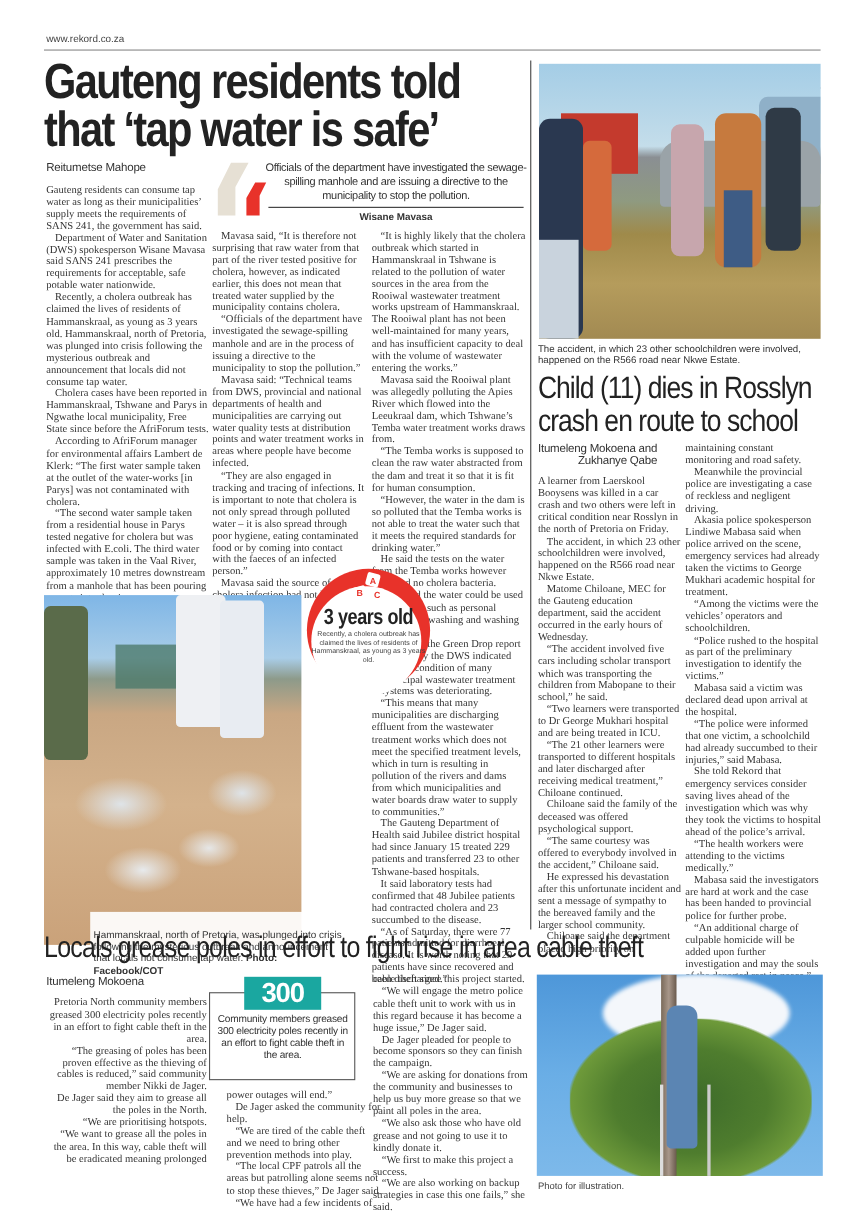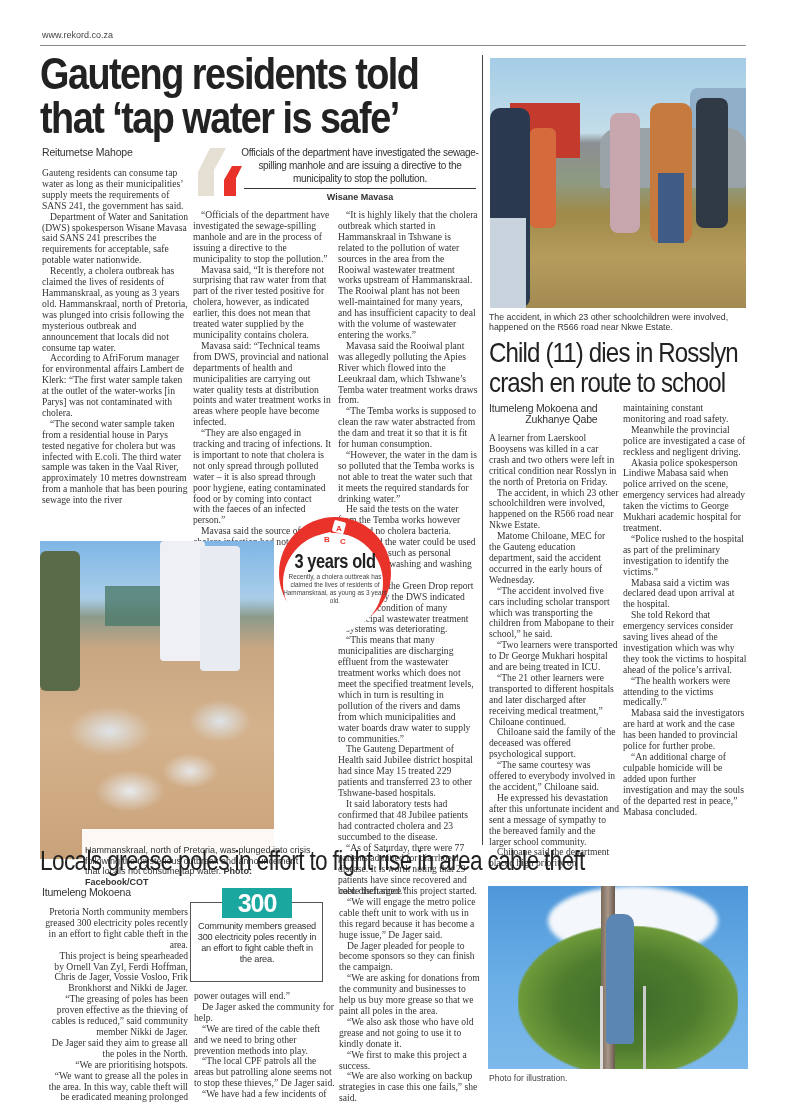--- a/index.html
+++ b/index.html
@@ -119,42 +119,43 @@
   <path d="M36 20 L46 20 L40 32 L40 50 L28 50 L28 34 Z" fill="#e8322a"></path>
 </svg>
 <div class="abs quote-text">Officials of the department have investigated the sewage-spilling manhole and are issuing a directive to the municipality to stop the pollution.</div>
 <div class="abs quote-rule"></div>
 <div class="abs quote-author">Wisane Mavasa</div>
 
 <div class="abs body-text" style="left:42px; top:168px; width:148px;">
   <p class="first">Gauteng residents can consume tap water as long as their municipalities’ supply meets the requirements of SANS 241, the government has said.</p>
   <p>Department of Water and Sanitation (DWS) spokesperson Wisane Mavasa said SANS 241 prescribes the requirements for acceptable, safe potable water nationwide.</p>
   <p>Recently, a cholera outbreak has claimed the lives of residents of Hammanskraal, as young as 3 years old. Hammanskraal, north of Pretoria, was plunged into crisis following the mysterious outbreak and announcement that locals did not consume tap water.</p>
+  <p>Cholera cases have been reported in Hammanskraal, Tshwane and Parys in Ngwathe local municipality, Free State since before the AfriForum tests.</p>
   <p>According to AfriForum manager for environmental affairs Lambert de Klerk: “The first water sample taken at the outlet of the water-works [in Parys] was not contaminated with cholera.</p>
   <p>“The second water sample taken from a residential house in Parys tested negative for cholera but was infected with E.coli. The third water sample was taken in the Vaal River, approximately 10 metres downstream from a manhole that has been pouring sewage into the river</p>
 </div>
 
 <div class="abs body-text" style="left:193px; top:210px; width:138px;">
+  <p>Mavasa said, “It is therefore not surprising that raw water from that part of the river tested positive for cholera, however, as indicated earlier, this does not mean that treated water supplied by the municipality contains cholera.</p>
   <p>“Officials of the department have investigated the sewage-spilling manhole and are in the process of issuing a directive to the municipality to stop the pollution.”</p>
-  <p>Mavasa said, “It is therefore not surprising that raw water from that part of the river tested positive for cholera, however, as indicated earlier, this does not mean that treated water supplied by the municipality contains cholera.</p>
   <p>Mavasa said: “Technical teams from DWS, provincial and national departments of health and municipalities are carrying out water quality tests at distribution points and water treatment works in areas where people have become infected.</p>
   <p>“They are also engaged in tracking and tracing of infections. It is important to note that cholera is not only spread through polluted water – it is also spread through poor hygiene, eating contaminated food or by coming into contact with the faeces of an infected person.”</p>
   <p>Mavasa said the source of the cholera infection had not been located.</p>
 </div>
 
 <div class="abs body-text" style="left:338px; top:210px; width:140px;">
   <p>“It is highly likely that the cholera outbreak which started in Hammanskraal in Tshwane is related to the pollution of water sources in the area from the Rooiwal wastewater treatment works upstream of Hammanskraal. The Rooiwal plant has not been well-maintained for many years, and has insufficient capacity to deal with the volume of wastewater entering the works.”</p>
   <p>Mavasa said the Rooiwal plant was allegedly polluting the Apies River which flowed into the Leeukraal dam, which Tshwane’s Temba water treatment works draws from.</p>
   <p>“The Temba works is supposed to clean the raw water abstracted from the dam and treat it so that it is fit for human consumption.</p>
   <p>“However, the water in the dam is so polluted that the Temba works is not able to treat the water such that it meets the required standards for drinking water.”</p>
   <p>He said the tests on the water from the Temba works however indicated no cholera bacteria.</p>
   <p>He added the water could be used for purposes such as personal hygiene, dishwashing and washing clothes.</p>
   <p style="padding-left:8px;">In 2022, the Green Drop report released by the DWS indicated that the condition of many municipal wastewater treatment systems was deteriorating.</p>
   <p>“This means that many municipalities are discharging effluent from the wastewater treatment works which does not meet the specified treatment levels, which in turn is resulting in pollution of the rivers and dams from which municipalities and water boards draw water to supply to communities.”</p>
-  <p>The Gauteng Department of Health said Jubilee district hospital had since May 15 treated 229 patients and transferred 23 to other Tshwane-based hospitals.</p>
+  <p>The Gauteng Department of Health said Jubilee district hospital had since January 15 treated 229 patients and transferred 23 to other Tshwane-based hospitals.</p>
   <p>It said laboratory tests had confirmed that 48 Jubilee patients had contracted cholera and 23 succumbed to the disease.</p>
   <p>“As of Saturday, there were 77 patients admitted for diarrhoeal disease. It is worth noting that 29 patients have since recovered and been discharged.”</p>
 </div>
 
 <div class="abs photo photo-water">
   <div class="abs pw-fence"></div>
   <div class="abs pw-person1"></div>
   <div class="abs pw-person2"></div>
   <div class="abs pw-person3"></div>
 </div>
@@ -211,48 +212,49 @@
   <p>“Two learners were transported to Dr George Mukhari hospital and are being treated in ICU.</p>
   <p>“The 21 other learners were transported to different hospitals and later discharged after receiving medical treatment,” Chiloane continued.</p>
   <p>Chiloane said the family of the deceased was offered psychological support.</p>
   <p>“The same courtesy was offered to everybody involved in the accident,” Chiloane said.</p>
   <p>He expressed his devastation after this unfortunate incident and sent a message of sympathy to the bereaved family and the larger school community.</p>
   <p>Chiloane said the department placed high priority on</p>
 </div>
 
 <div class="abs body-text" style="left:623px; top:403px; width:124px;">
   <p class="first">maintaining constant monitoring and road safety.</p>
-  <p>Meanwhile the provincial police are investigated a case of reckless and negligent driving.</p>
+  <p>Meanwhile the provincial police are investigating a case of reckless and negligent driving.</p>
   <p>Akasia police spokesperson Lindiwe Mabasa said when police arrived on the scene, emergency services had already taken the victims to George Mukhari academic hospital for treatment.</p>
+  <p>“Among the victims were the vehicles’ operators and schoolchildren.</p>
   <p>“Police rushed to the hospital as part of the preliminary investigation to identify the victims.”</p>
   <p>Mabasa said a victim was declared dead upon arrival at the hospital.</p>
+  <p>“The police were informed that one victim, a schoolchild had already succumbed to their injuries,” said Mabasa.</p>
   <p>She told Rekord that emergency services consider saving lives ahead of the investigation which was why they took the victims to hospital ahead of the police’s arrival.</p>
   <p>“The health workers were attending to the victims medically.”</p>
   <p>Mabasa said the investigators are hard at work and the case has been handed to provincial police for further probe.</p>
   <p>“An additional charge of culpable homicide will be added upon further investigation and may the souls of the departed rest in peace,” Mabasa concluded.</p>
 </div>
 
 <div class="abs h3">Locals grease poles in effort to fight rise in area cable theft</div>
 
 <div class="abs byline" style="left:42px; top:886px;">Itumeleng Mokoena</div>
 
 <div class="abs body-text" style="left:42px; top:907px; width:146px;text-align:right;">
   <p class="first">Pretoria North community members greased 300 electricity poles recently in an effort to fight cable theft in the area.</p>
-  <p>This project is being spearheaded by Ornell Van Zyl, Ferdi Hoffman, Chris de Jager, Vossie Vosloo, Frik Bronkhorst and Nikki de Jager.</p>
   <p>“The greasing of poles has been proven effective as the thieving of cables is reduced,” said community member Nikki de Jager.</p>
   <p>De Jager said they aim to grease all the poles in the North.</p>
   <p>“We are prioritising hotspots.</p>
   <p>“We want to grease all the poles in the area. In this way, cable theft will be eradicated meaning prolonged</p>
 </div>
 
 <div class="abs stat-box"></div>
 <div class="abs stat-num">300</div>
 <div class="abs stat-text">Community members greased 300 electricity poles recently in an effort to fight cable theft in the area.</div>
 
-<div class="abs body-text" style="left:194px; top:991px; width:142px;">
+<div class="abs body-text" style="left:206px; top:991px; width:142px;">
   <p class="first">power outages will end.”</p>
   <p>De Jager asked the community for help.</p>
   <p>“We are tired of the cable theft and we need to bring other prevention methods into play.</p>
   <p>“The local CPF patrols all the areas but patrolling alone seems not to stop these thieves,” De Jager said.</p>
   <p>“We have had a few incidents of</p>
 </div>
 
 <div class="abs body-text" style="left:339px; top:886px; width:142px;">
   <p class="first">cable theft since this project started.</p>
   <p>“We will engage the metro police cable theft unit to work with us in this regard because it has become a huge issue,” De Jager said.</p>

